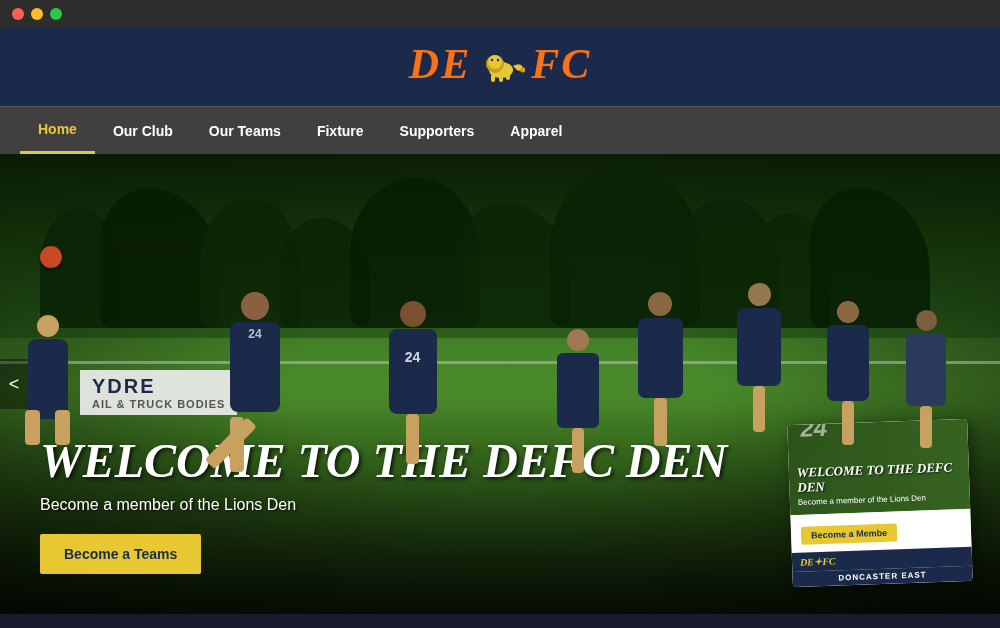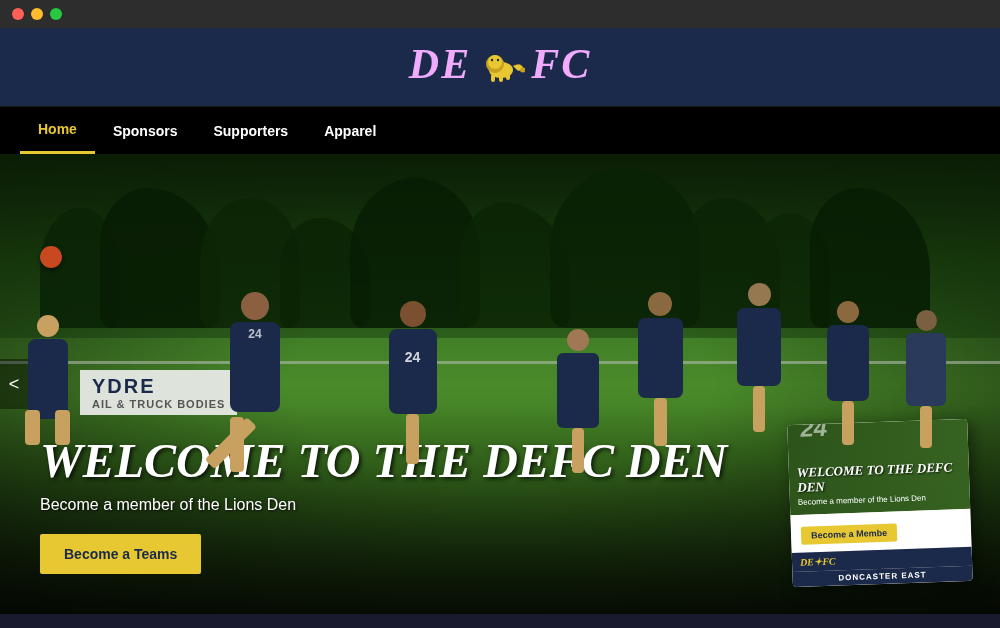--- a/index.html
+++ b/index.html
@@ -33,39 +33,39 @@
       display: flex;
       align-items: center;
       justify-content: center;
       gap: 0;
       margin-bottom: 10px;
     }
     .logo-text {
       font-family: 'Georgia', serif;
       font-size: 42px;
       font-weight: 900;
-      color: #f0abfc;
+      color: #f97316;
       letter-spacing: 2px;
       font-style: italic;
       text-align: center;
     }
     .logo-lion {
       width: 48px; height: 40px;
       margin: 0 6px;
       display: flex;
       align-items: center;
       justify-content: center;
     }
     .logo-lion svg {
       width: 48px; height: 40px;
     }
 
     
     .main-nav {
-      background: #000000;
+      background: #404040;
       border-top: 1px solid rgba(255,255,255,0.1);
     }
     .main-nav ul {
       list-style: none;
       display: flex;
       align-items: center;
       justify-content: flex-start;
       padding: 0 20px;
     }
     .main-nav ul li a {
@@ -295,21 +295,27 @@
     <span class="logo-text">FC</span>
   </div>
 </div>
 
 <nav class="main-nav">
   <ul>
     <li class="active">
       <a href="#">Home</a>
     </li>
     <li>
-      <a href="#">Sponsors</a>
+      <a href="#">Our Club</a>
+    </li>
+    <li>
+      <a href="#">Our Teams</a>
+    </li>
+    <li>
+      <a href="#">Fixture</a>
     </li>
     <li>
       <a href="#">Supporters</a>
     </li>
     <li>
       <a href="#">Apparel</a>
     </li>
   </ul>
 </nav>
 

